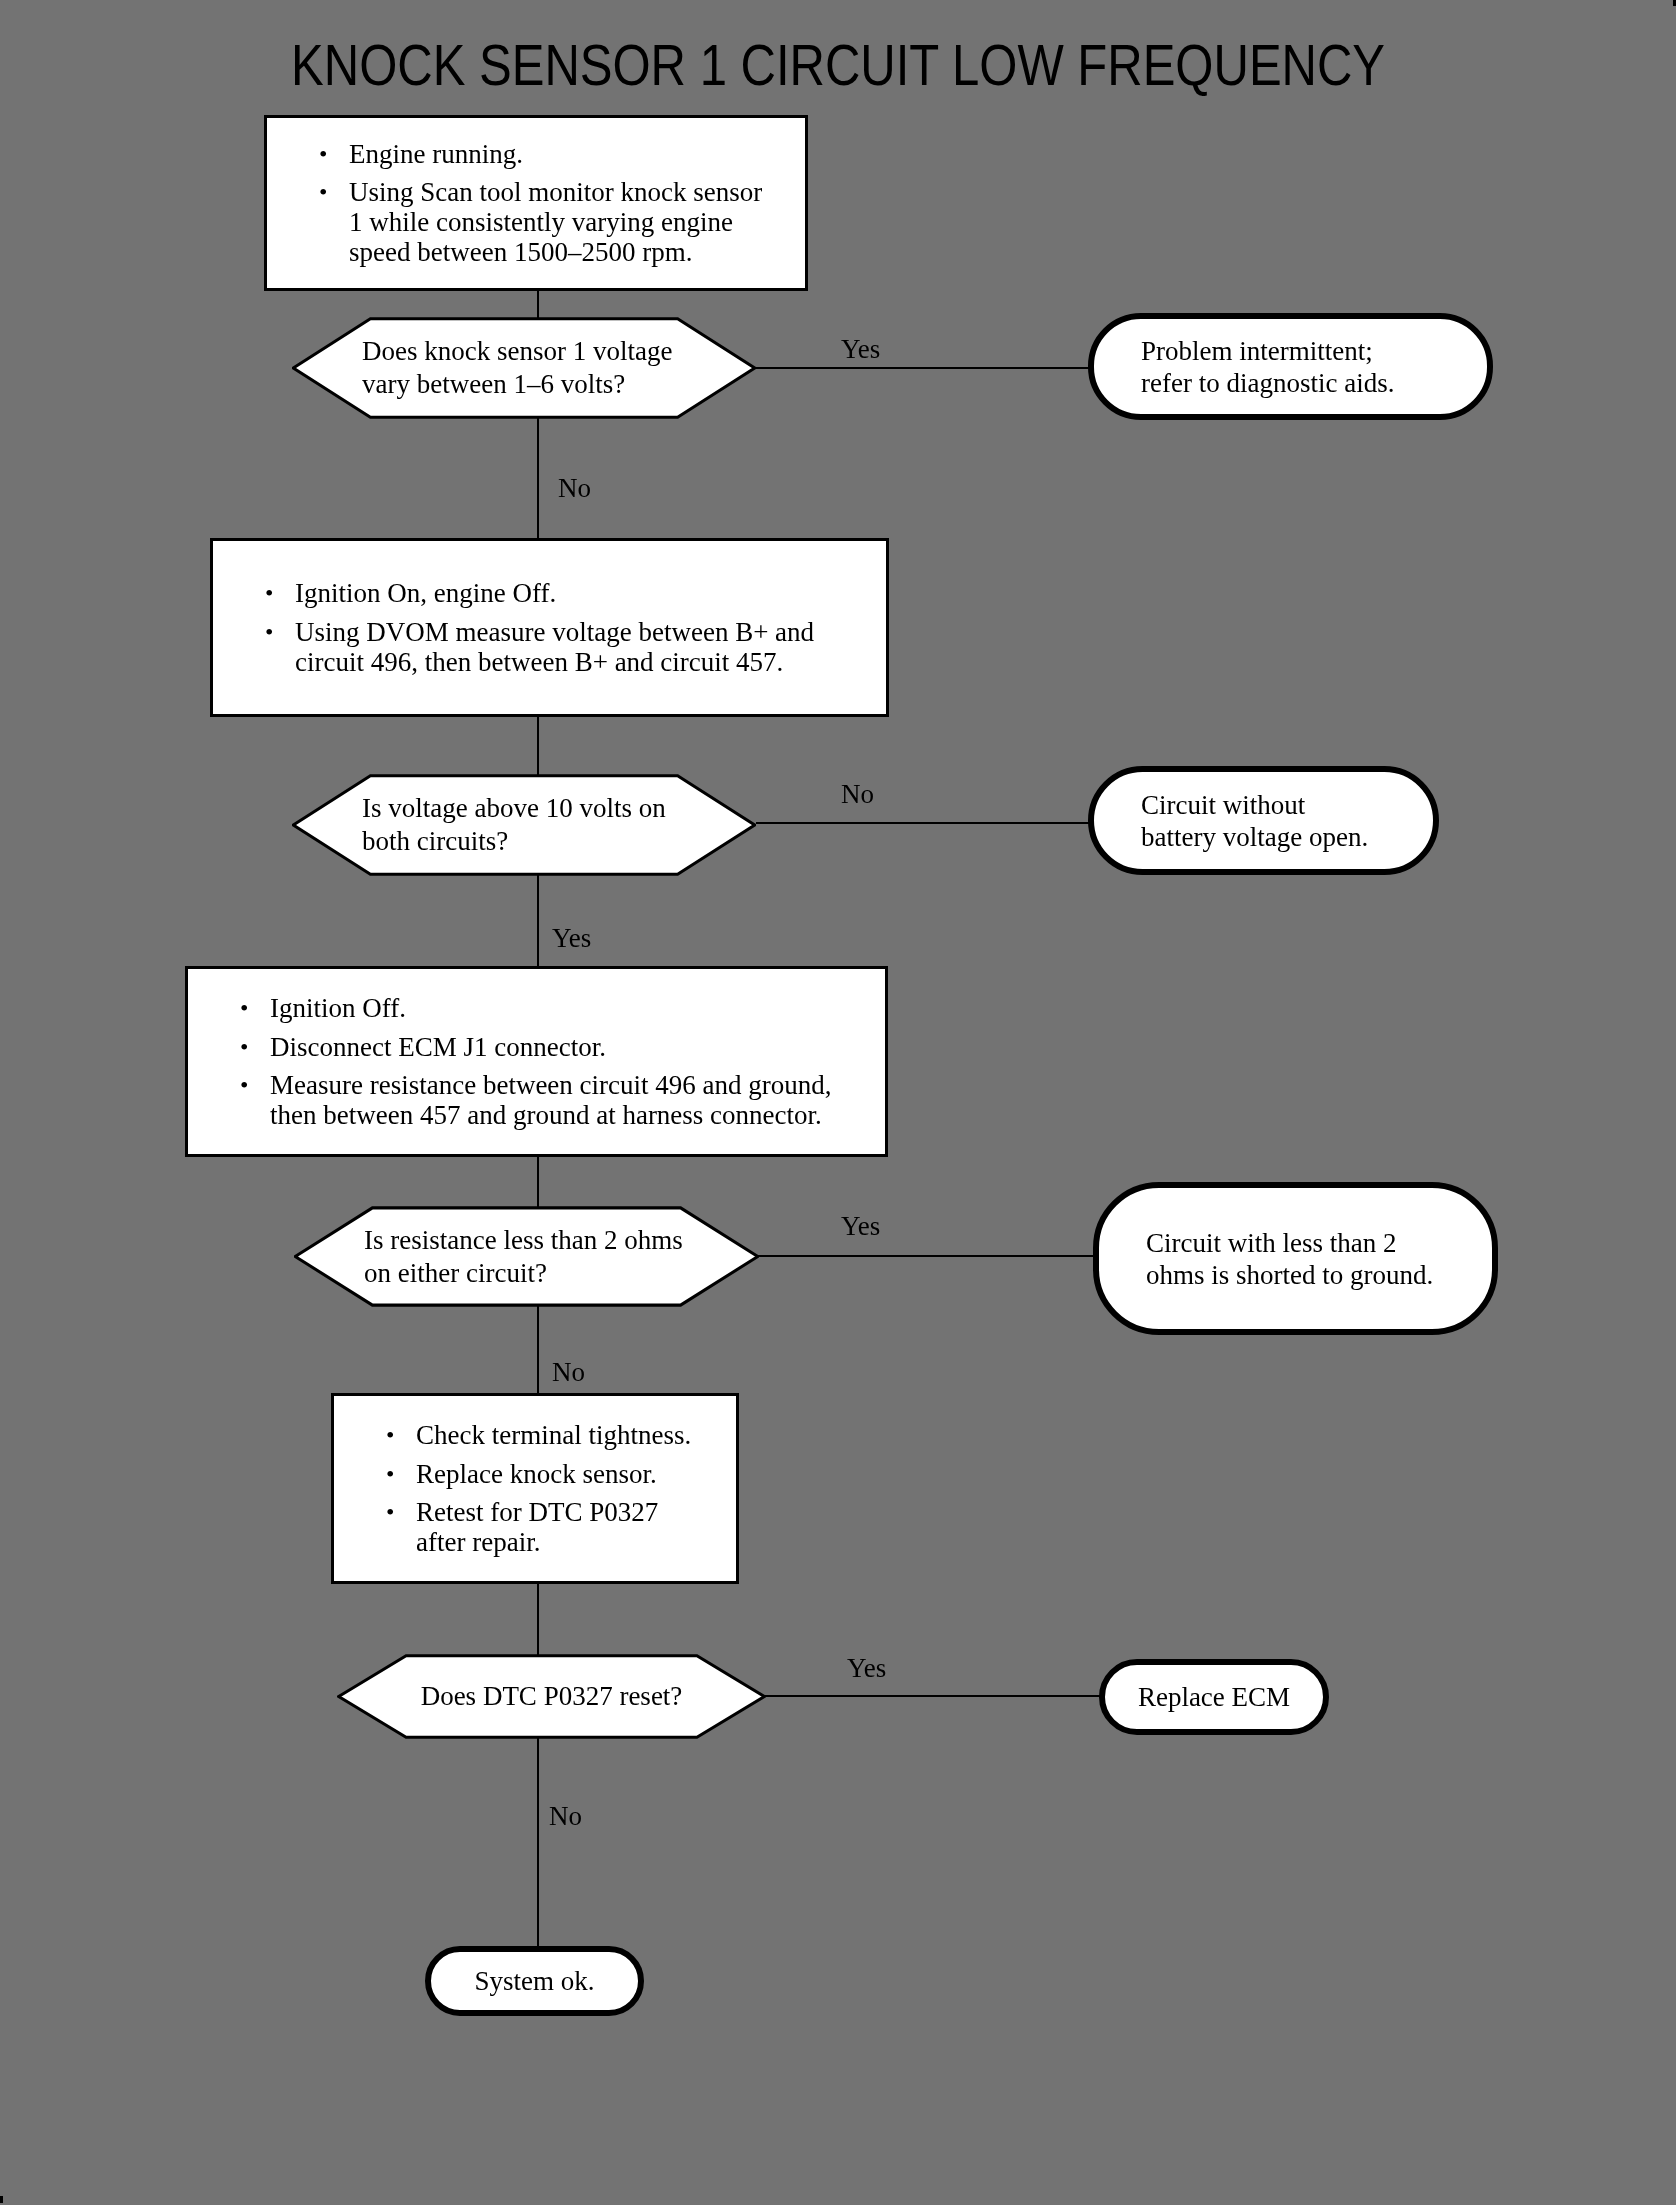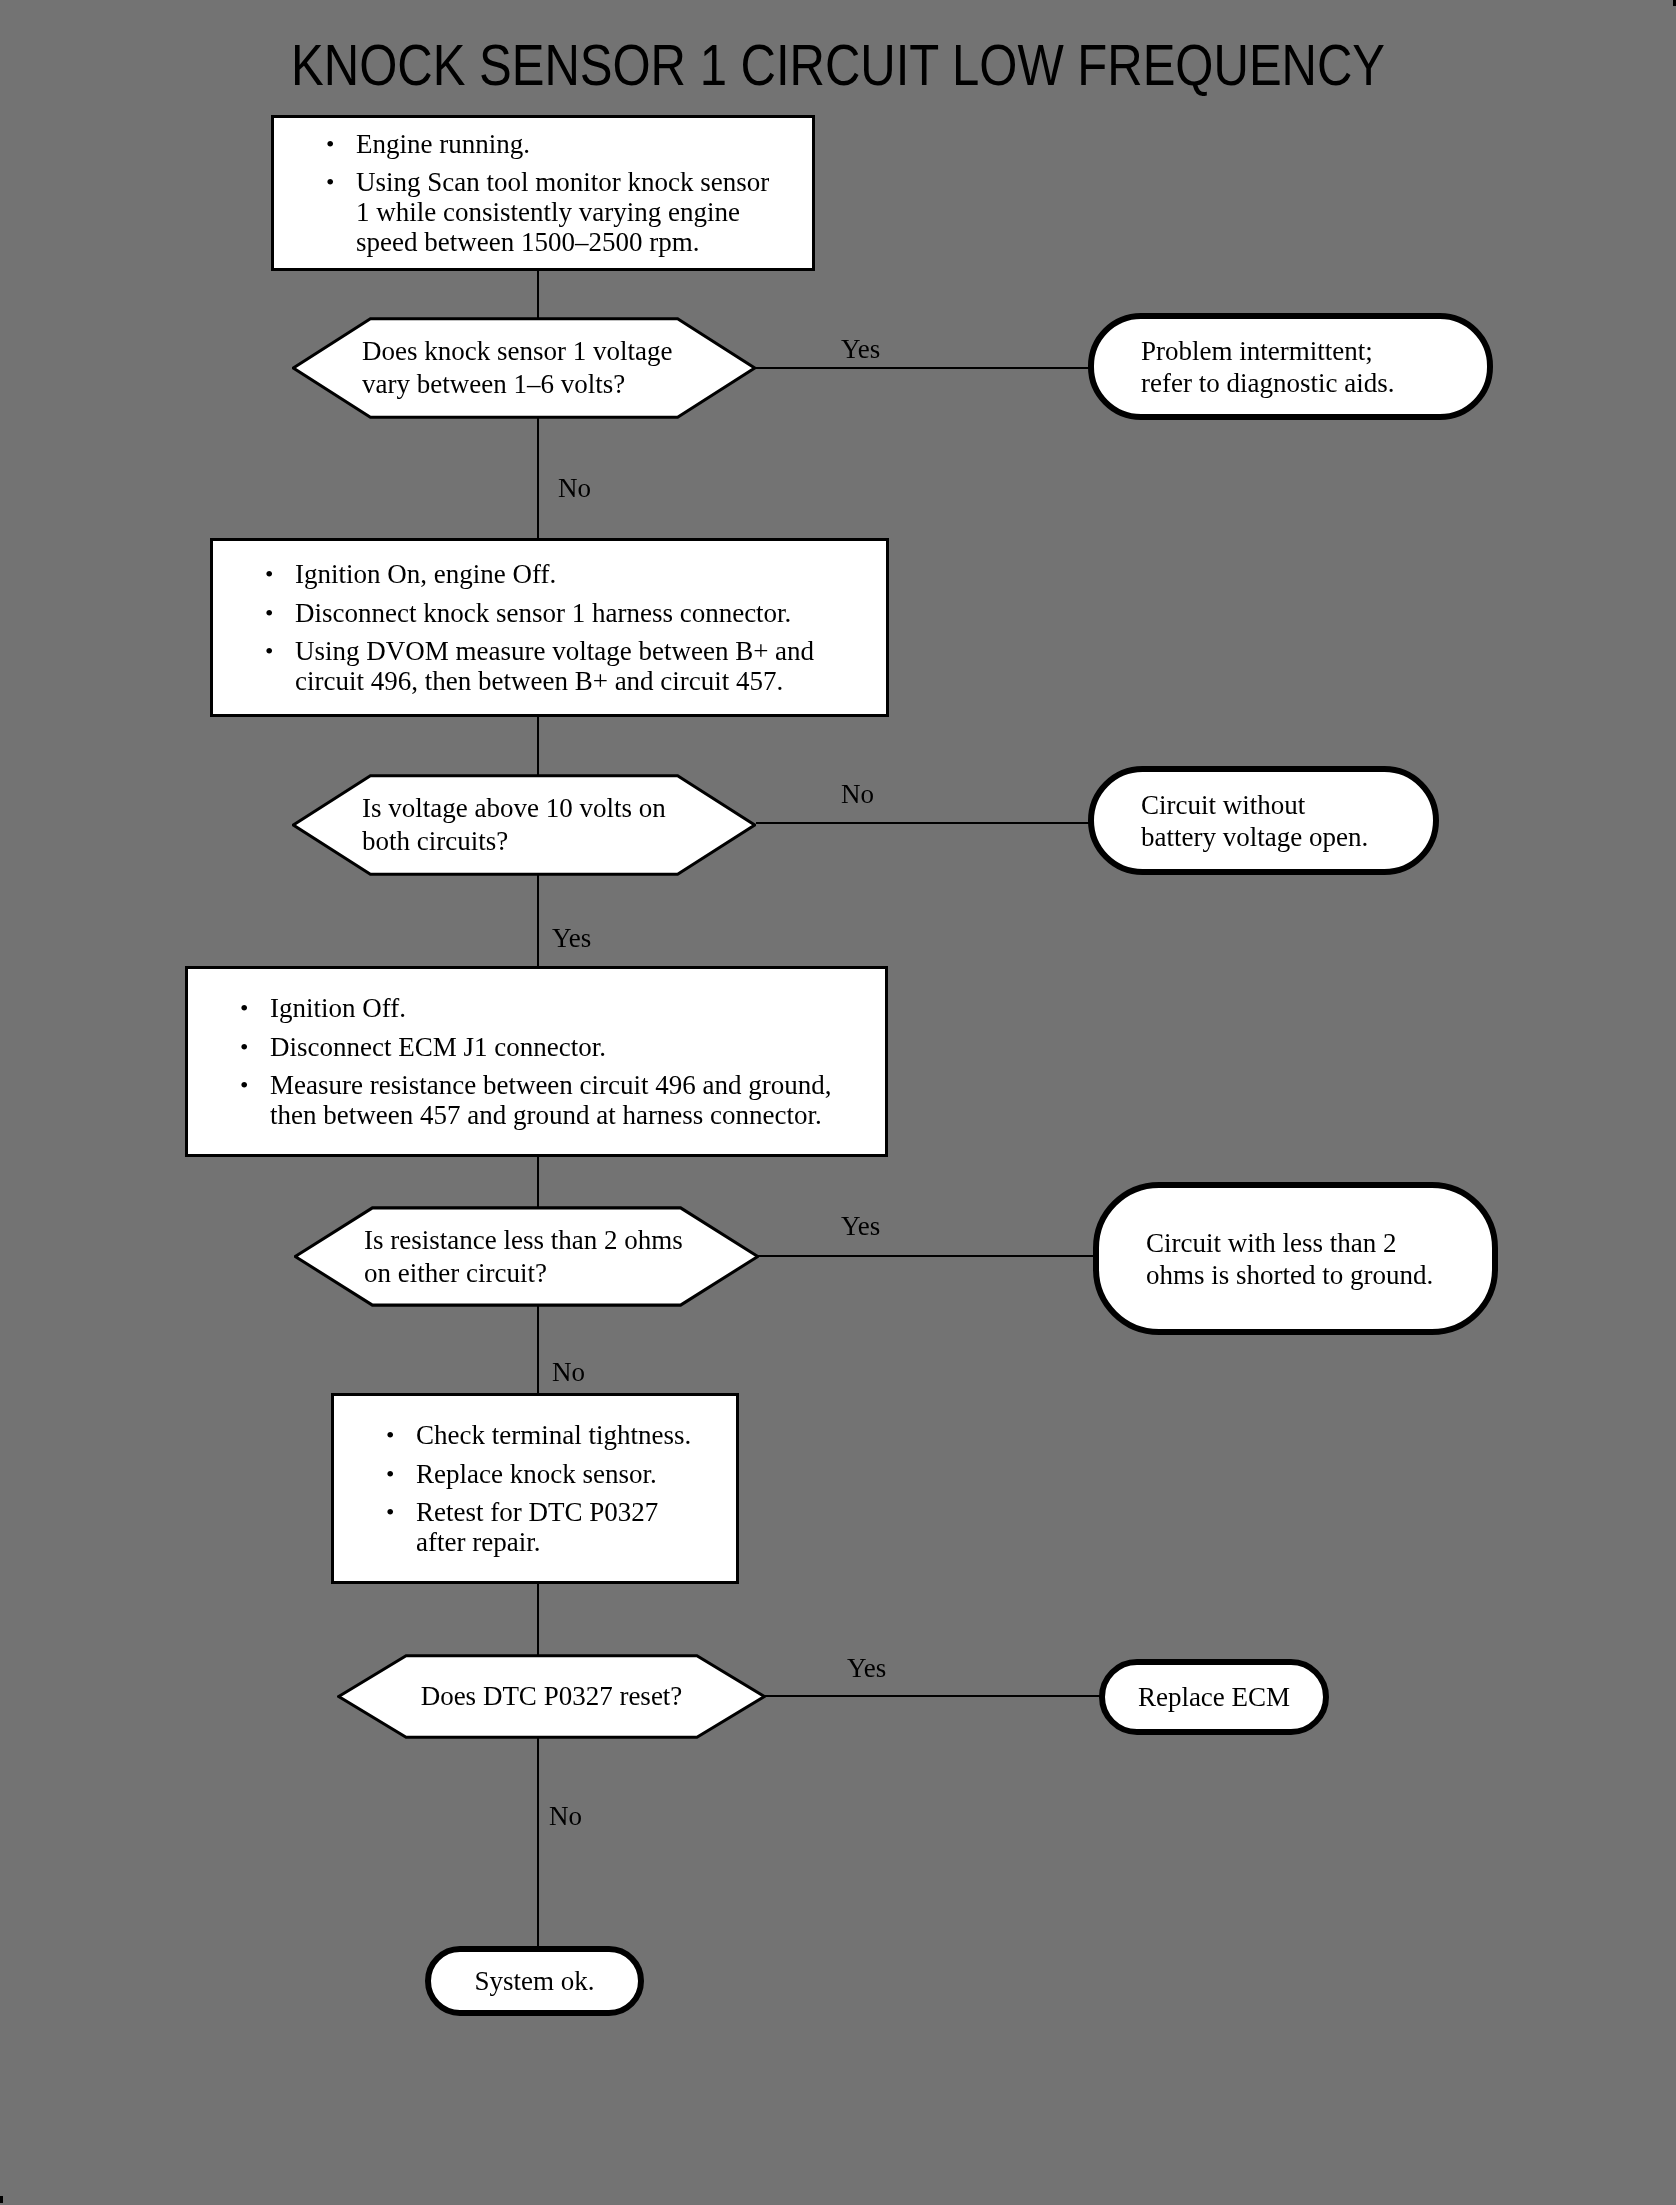--- a/index.html
+++ b/index.html
@@ -74,21 +74,21 @@
 
   <div class="edge-label" style="left:841px; top:336px;">Yes</div>
   <div class="edge-label" style="left:558px;  top:475px;">No</div>
   <div class="edge-label" style="left:841px; top:781px;">No</div>
   <div class="edge-label" style="left:552px;  top:925px;">Yes</div>
   <div class="edge-label" style="left:841px; top:1213px;">Yes</div>
   <div class="edge-label" style="left:552px;  top:1359px;">No</div>
   <div class="edge-label" style="left:847px; top:1655px;">Yes</div>
   <div class="edge-label" style="left:549px;  top:1803px;">No</div>
 
-  <div class="pbox" style="left:271px; top:115px; width:544px; height:156px;">
+  <div class="pbox" style="left:264px; top:115px; width:544px; height:176px;">
     <div class="pitem">
         <span class="ptext">Engine running.</span>
       </div>
     <div class="pitem">
         <span class="ptext">Using Scan tool monitor knock sensor
 1 while consistently varying engine
 speed between 1500–2500 rpm.</span>
       </div>
   </div>
 
@@ -101,23 +101,20 @@
   </div>
 
   <div class="terminal" style="left:1088px; top:313px; width:405px; height:107px; border-radius:53px;">
     <div class="ttext">Problem intermittent;
 refer to diagnostic aids.</div>
   </div>
 
   <div class="pbox" style="left:210px; top:538px; width:679px; height:179px;">
     <div class="pitem">
         <span class="ptext">Ignition On, engine Off.</span>
-      </div>
-    <div class="pitem">
-        <span class="ptext">Disconnect knock sensor 1 harness connector.</span>
       </div>
     <div class="pitem">
         <span class="ptext">Using DVOM measure voltage between B+ and
 circuit 496, then between B+ and circuit 457.</span>
       </div>
   </div>
 
   <div class="decision" style="left:292px; top:774px; width:464px; height:102px;">
     <svg viewBox="0 0 764 168">
       <polygon points="2,84 129,3 635,3 762,84 635,165 129,165" fill="#ffffff" stroke="#000000" stroke-width="5"></polygon>

